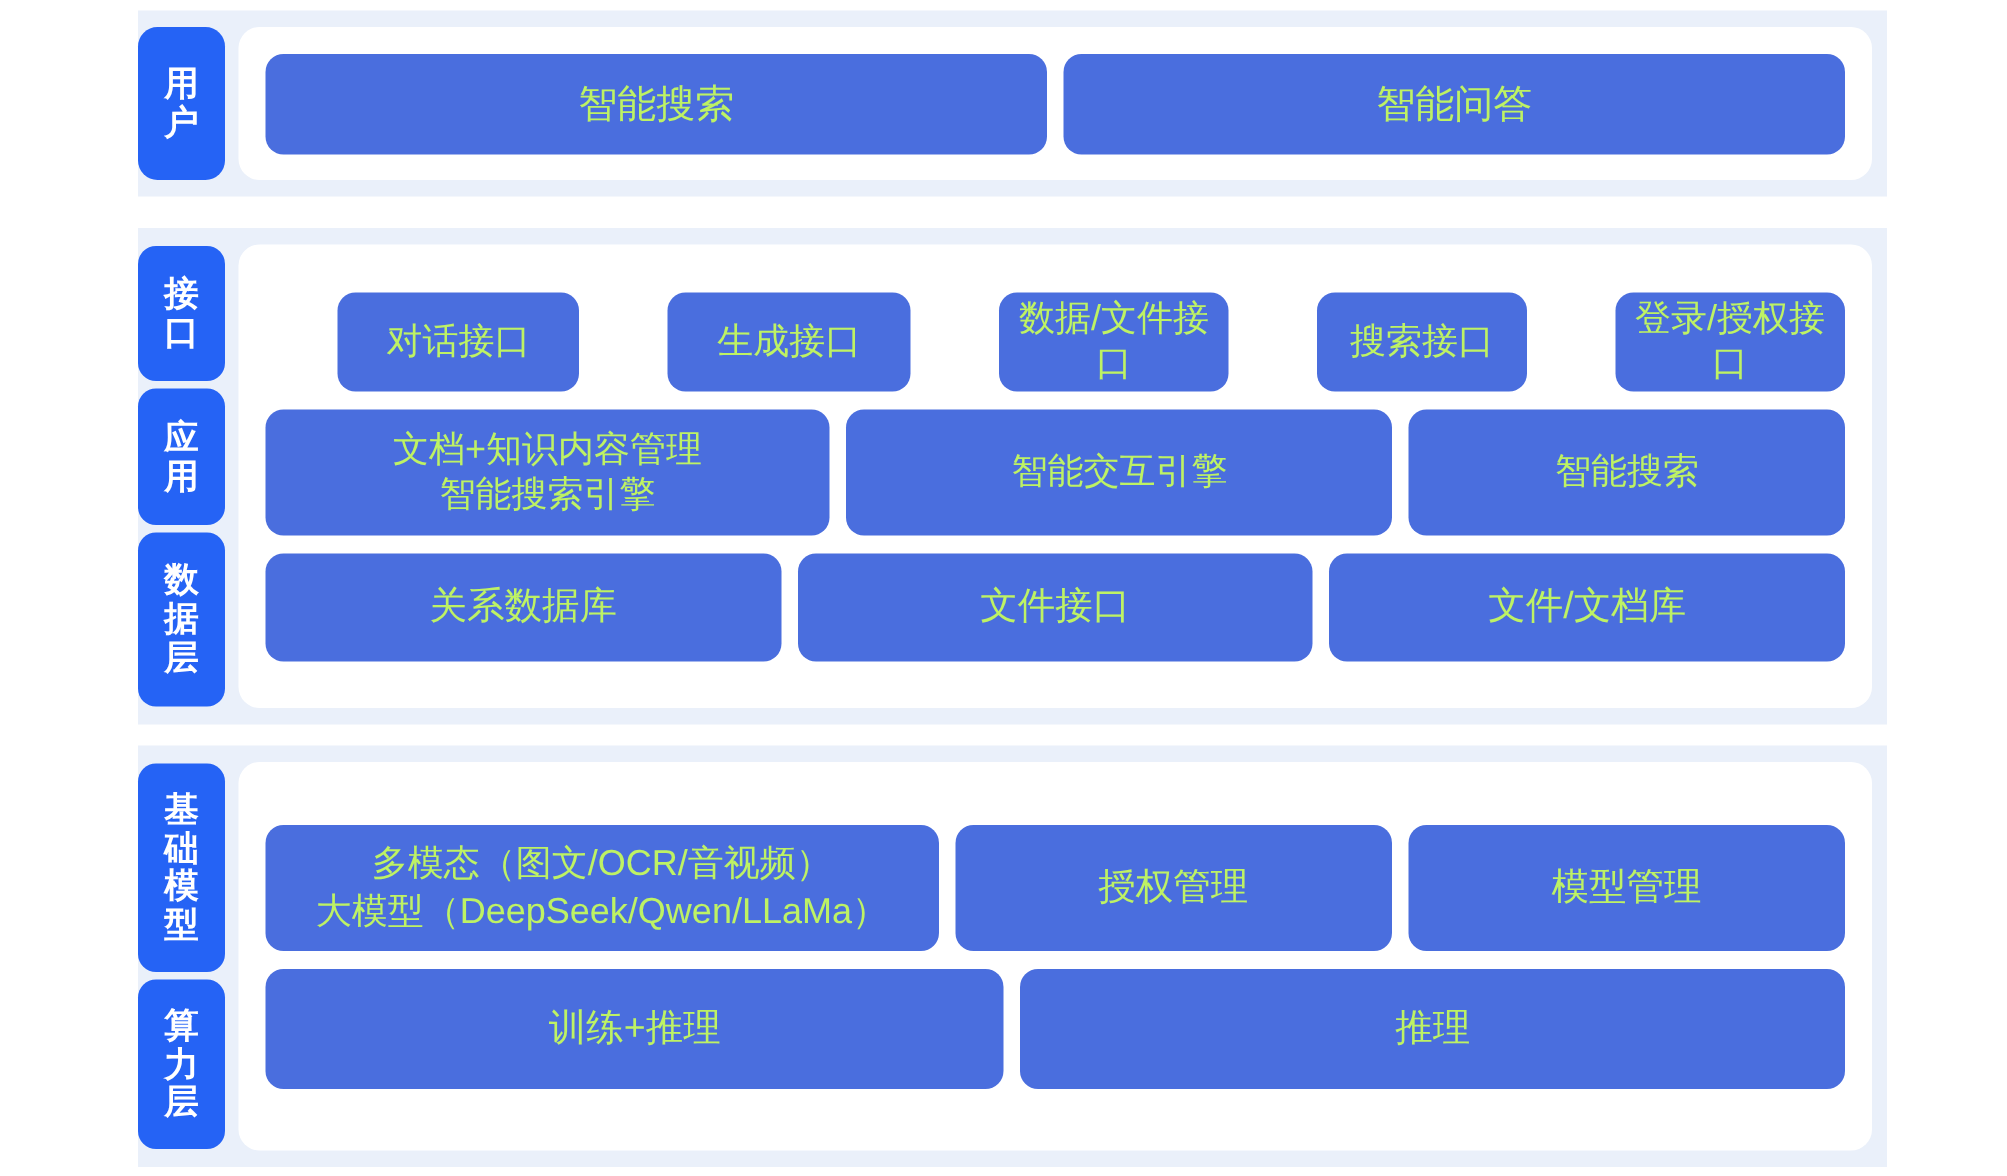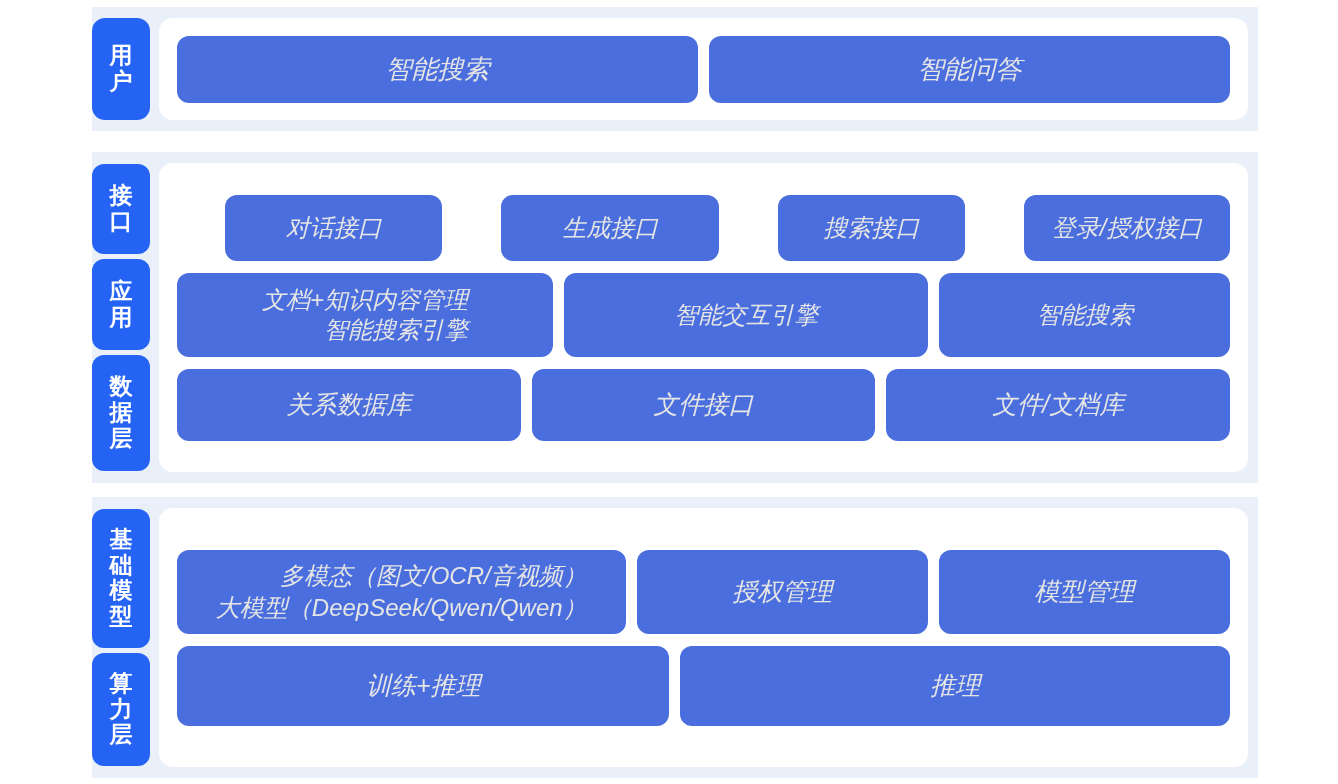--- a/index.html
+++ b/index.html
@@ -78,31 +78,30 @@
 
   .row {
     display: flex;
     gap: 11px;
     align-items: stretch;
   }
 
   .box {
     background: #4a6ede;
     border-radius: 12px;
-    color: #e5e5e5;
+    color: #bef264;
     display: flex;
     align-items: center;
     justify-content: center;
-    text-align: right;
+    text-align: center;
     font-size: 25px;
     line-height: 1.25;
     padding: 6px 8px;
     box-sizing: border-box;
     white-space: pre-line;
-    font-style: italic;
   }
 
   
   #section-user { top: 7px; height: 124px; }
   #section-user .tab-col { padding: 11px 0; }
   #section-user .tab { border-radius: 13px; }
   #section-user .box { height: 67px; font-size: 26px; }
 
   
   #section-mid { top: 152px; height: 331px; }
@@ -152,20 +151,21 @@
         <span>数</span>
         <span>据</span>
         <span>层</span>
       </div>
     </div>
     <div class="card">
 
       <div class="row">
         <div class="box box-if" style="flex:1.06">对话接口</div>
         <div class="box box-if" style="flex:1.06">生成接口</div>
+        <div class="box box-if" style="flex:1.00">数据/文件接口</div>
         <div class="box box-if" style="flex:0.90">搜索接口</div>
         <div class="box box-if" style="flex:1.00">登录/授权接口</div>
       </div>
 
       <div class="row">
         <div class="box box-app" style="flex:1.22">文档+知识内容管理
 智能搜索引擎</div>
         <div class="box box-app" style="flex:1.18">智能交互引擎</div>
         <div class="box box-app" style="flex:0.93">智能搜索</div>
       </div>
@@ -190,21 +190,21 @@
       <div class="tab">
         <span>算</span>
         <span>力</span>
         <span>层</span>
       </div>
     </div>
     <div class="card">
 
       <div class="row">
         <div class="box box-model multimodal" style="flex:1.32">多模态（图文/OCR/音视频）
-大模型（DeepSeek/Qwen/Qwen）</div>
+大模型（DeepSeek/Qwen/LLaMa）</div>
         <div class="box box-model" style="flex:0.84">授权管理</div>
         <div class="box box-model" style="flex:0.84">模型管理</div>
       </div>
 
       <div class="row">
         <div class="box box-compute" style="flex:1.0">训练+推理</div>
         <div class="box box-compute" style="flex:1.12">推理</div>
       </div>
 
     </div>

